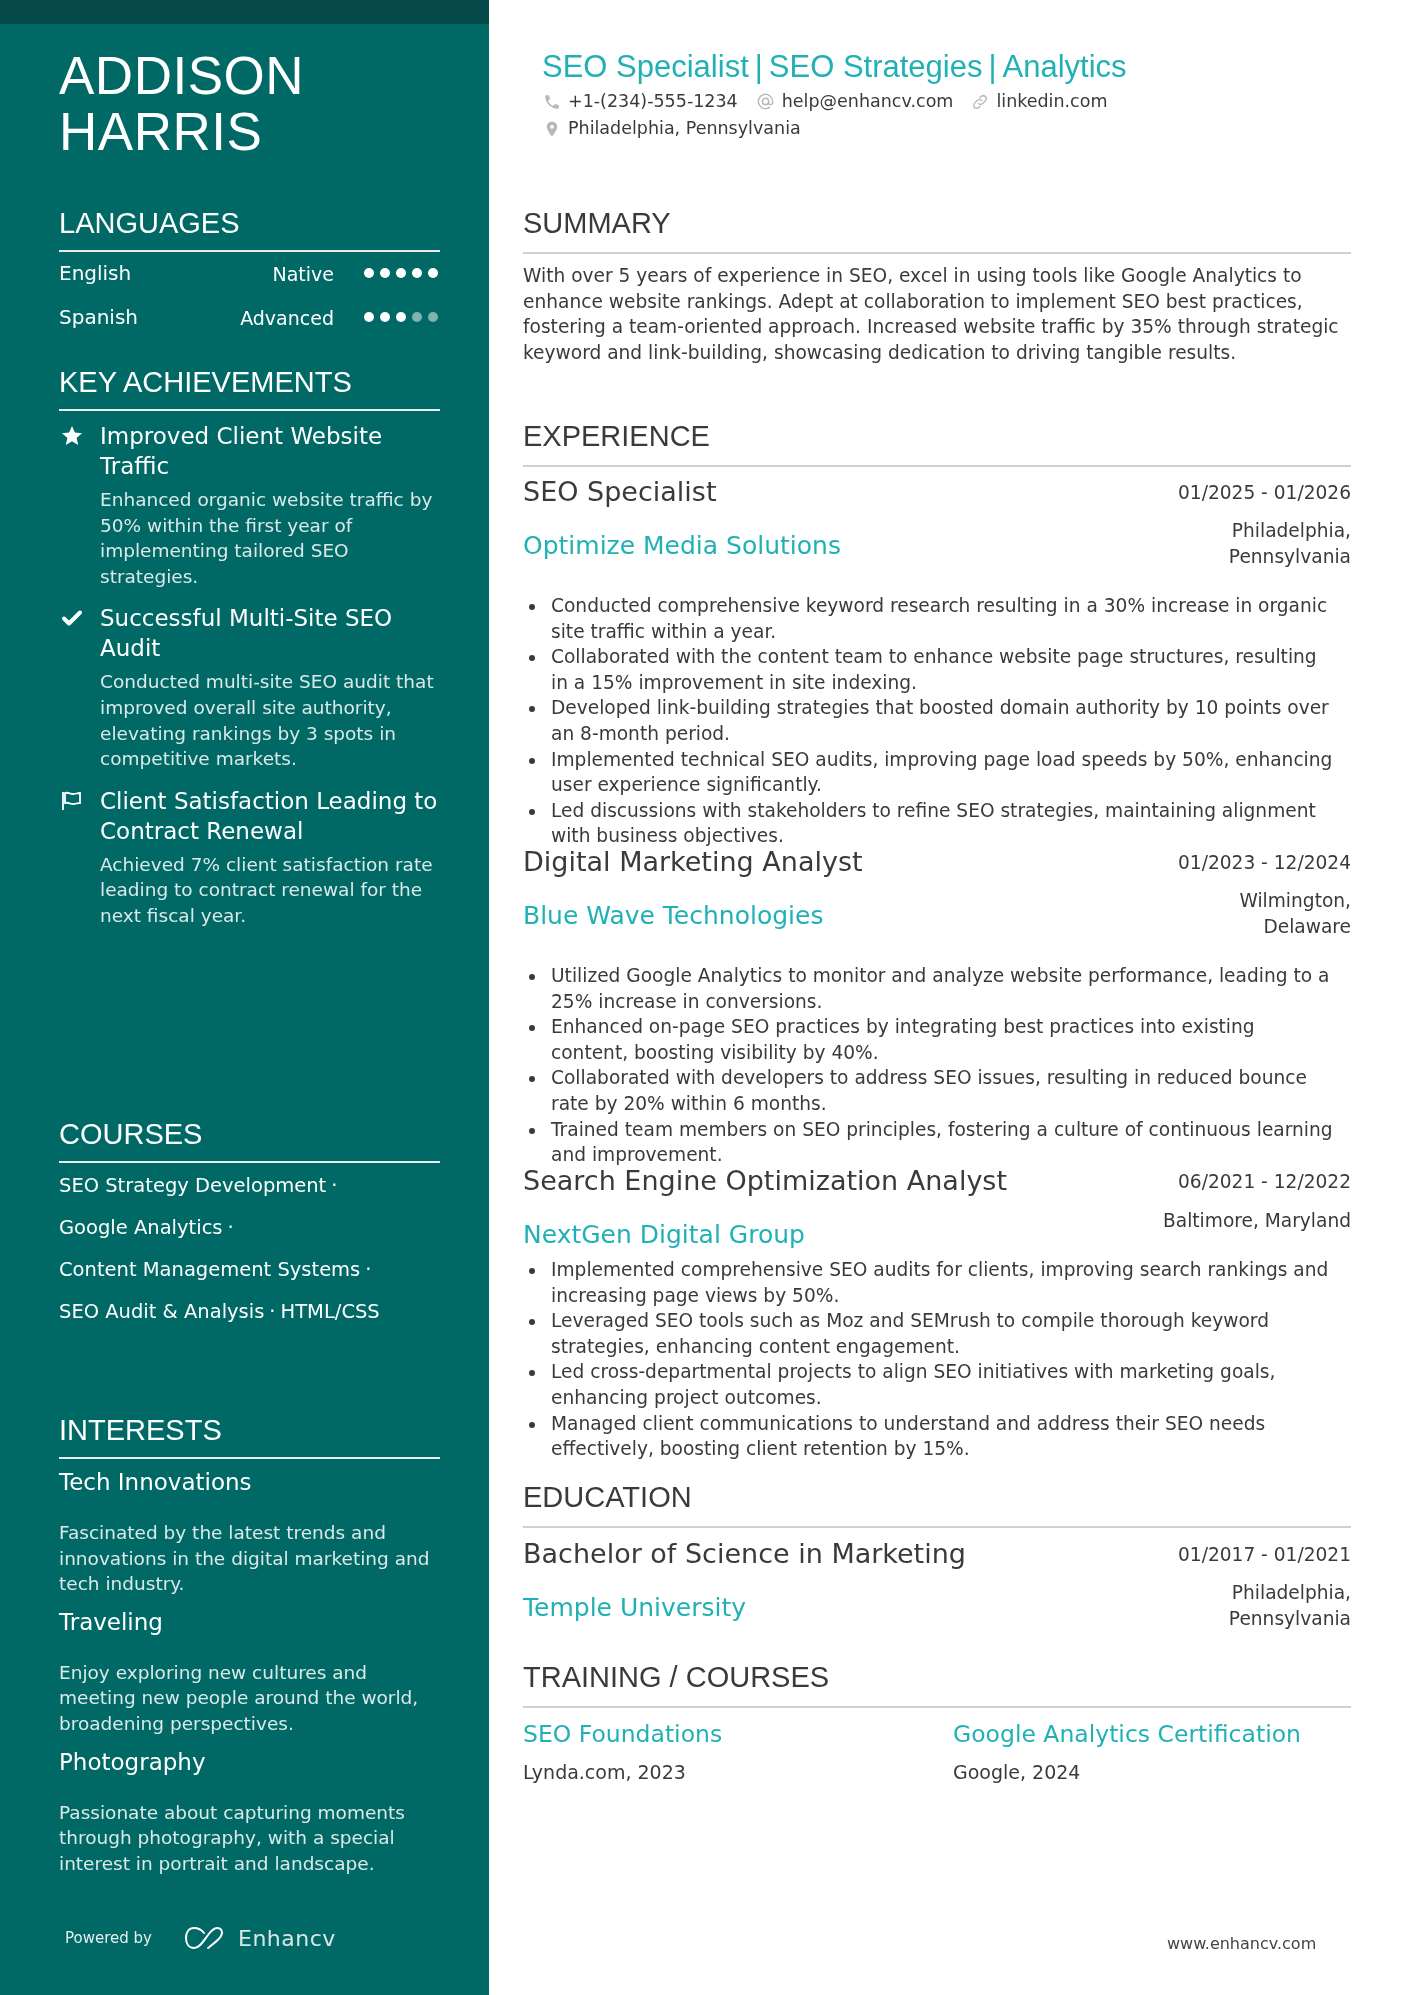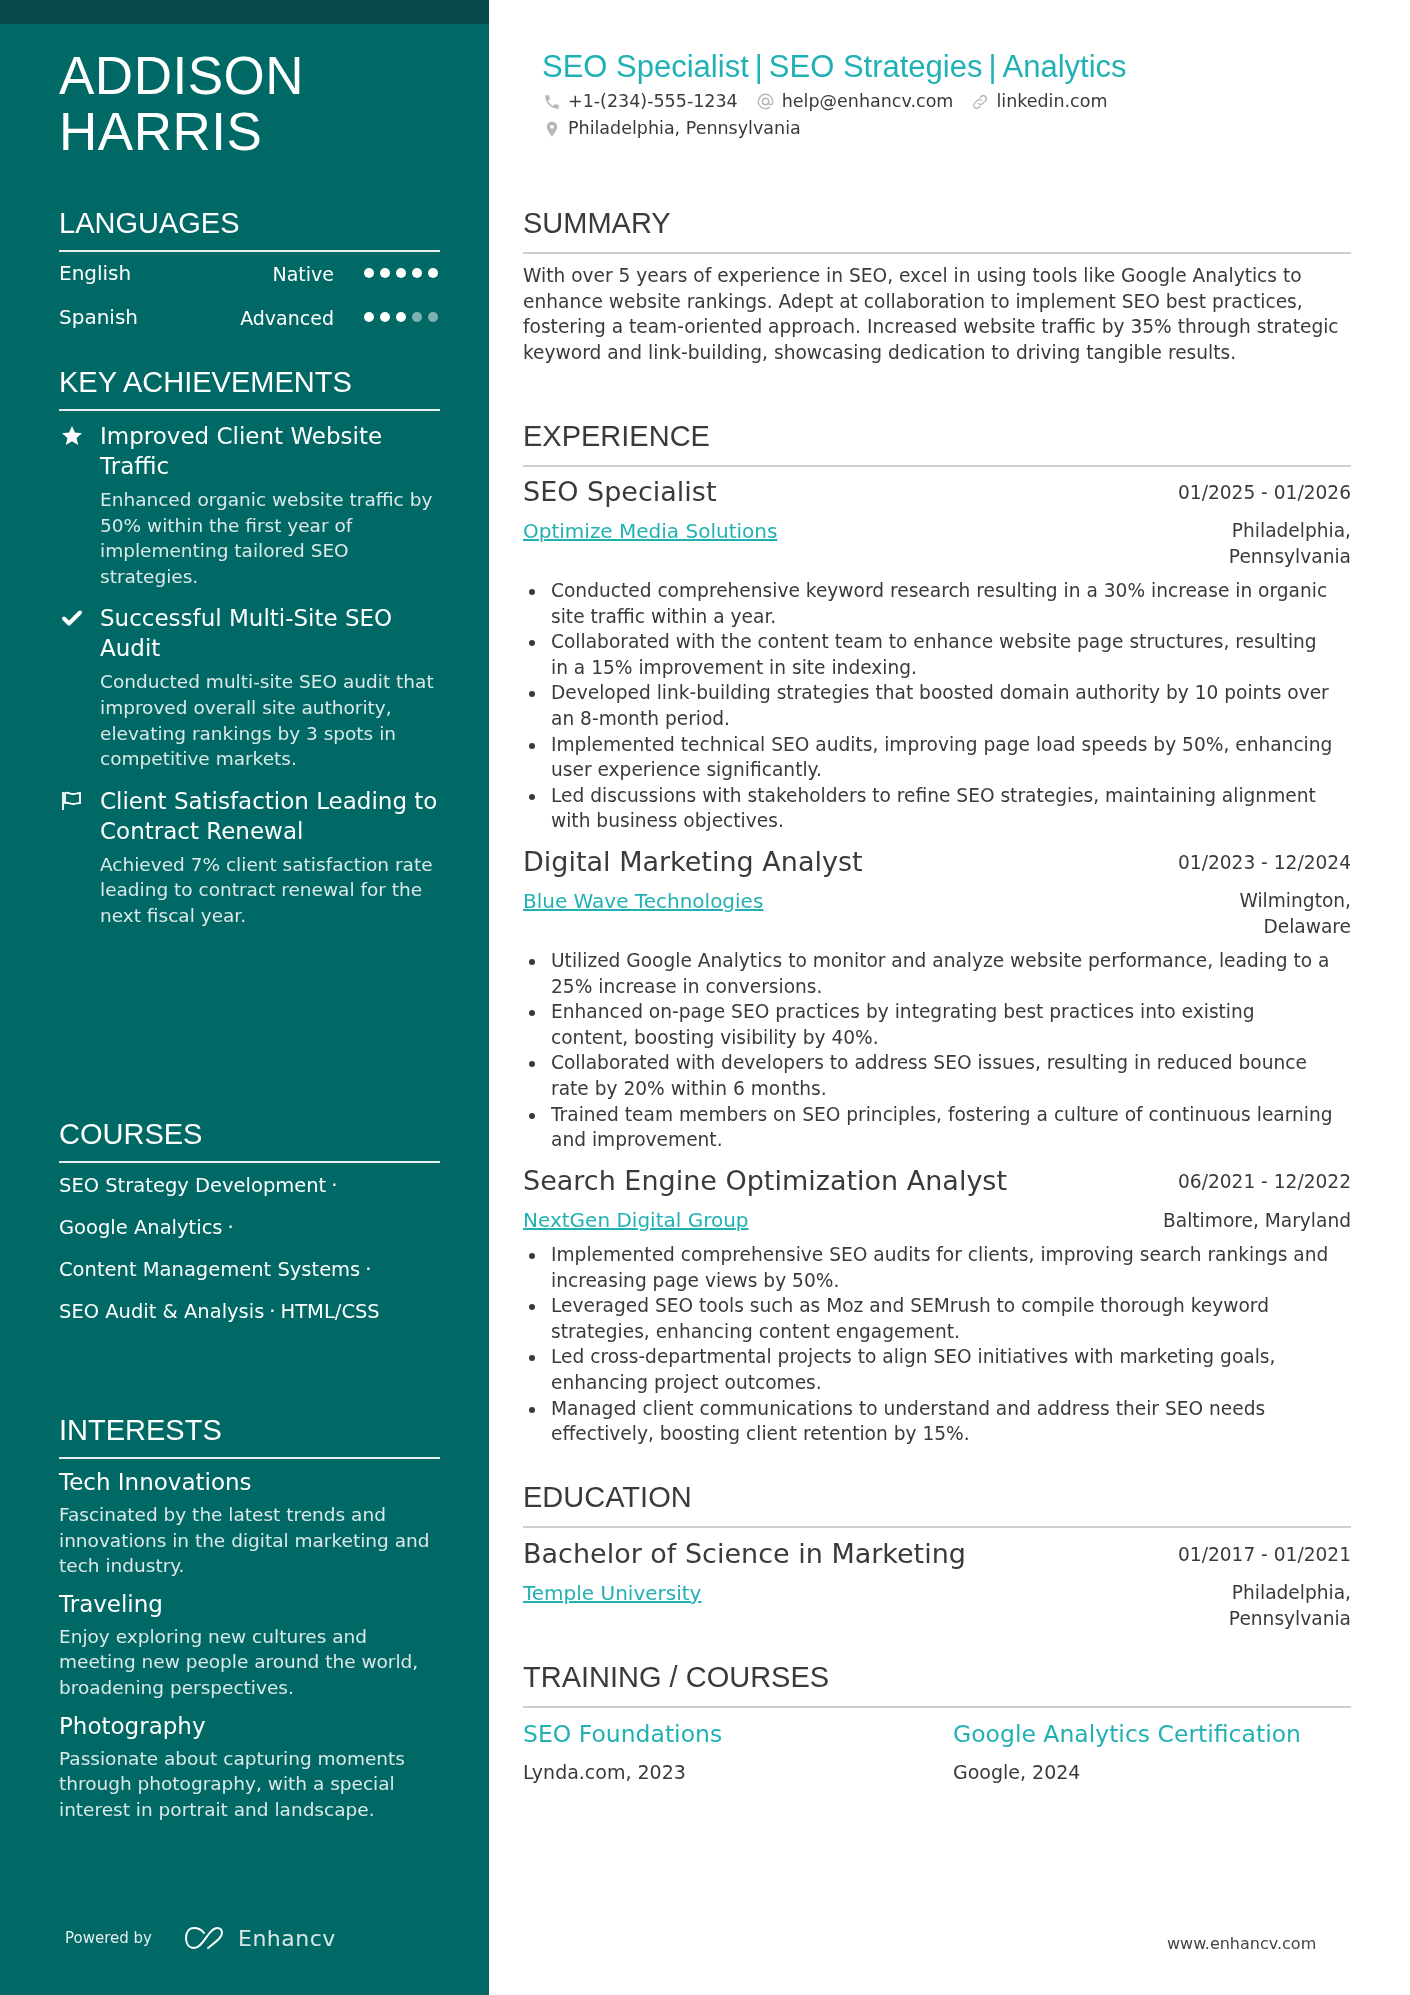--- a/index.html
+++ b/index.html
@@ -23,41 +23,41 @@
 
   .ach { position: relative; padding-left: 41px; margin-top: 9px; }
   .ach-icon { position: absolute; left: 0; top: 3px; width: 26px; height: 24px; }
   .ach-title { font-size: 23px; line-height: 30px; color: #ffffff; }
   .ach-desc { font-size: 18.5px; line-height: 25.6px; color: #dbe9e8; margin-top: 6px; }
 
   .skill-line { font-size: 19.5px; line-height: 26px; color: #ffffff; height: 42px; padding-top: 6px; white-space: nowrap; }
   .skill-sep { padding: 0 5px; }
 
   .int-title { font-size: 23px; line-height: 30px; color: #ffffff; margin-top: 10px; }
-  .int-desc { font-size: 18.5px; line-height: 25.6px; color: #dbe9e8; margin-top: 5px; }
+  .int-desc { font-size: 18.5px; line-height: 25.6px; color: #dbe9e8; margin-top: 23px; }
 
   .powered { position: absolute; left: 65px; top: 1929px; font-size: 15px; color: #e6efee; }
   .enh-logo { position: absolute; left: 184px; top: 1925px; display: flex; align-items: center; gap: 8px; }
   .enh-logo span { font-size: 22px; color: #d8e7e6; letter-spacing: 0.5px; }
   .headline { position: absolute; left: 542px; top: 48px; font-family: "Liberation Sans", sans-serif; font-size: 31px; line-height: 38px; color: #21b1b5; white-space: nowrap; }
   .headline .bar { color: #21b1b5; padding: 0 6px; }
   .contacts { position: absolute; left: 543px; top: 88px; font-size: 17.5px; line-height: 27px; color: #3a3a3a; }
   .c-row { display: flex; align-items: center; gap: 0; white-space: nowrap; }
   .c-item { display: inline-flex; align-items: center; margin-right: 18px; }
   .c-item svg { margin-right: 7px; }
 
   .m-heading { position: absolute; left: 523px; width: 828px; font-family: "Liberation Sans", sans-serif; font-size: 29px; line-height: 34px; color: #3a3a3a; }
   .m-heading .rule { position: absolute; left: 0; top: 46px; width: 828px; height: 2px; background: #cfcfcf; }
 
   .summary { position: absolute; left: 523px; top: 263px; width: 828px; font-size: 18.6px; line-height: 25.6px; color: #3a3a3a; }
 
   .job { position: absolute; left: 523px; width: 828px; }
   .job-title { font-size: 27px; line-height: 34px; color: #3a3a3a; }
   .job-date { position: absolute; right: 0; top: 6px; font-size: 18.6px; line-height: 24px; color: #3a3a3a; }
-  .job-company { font-size: 20px; line-height: 30px; color: #21b1b5; margin-top: 7px; text-decoration: underline; }
+  .job-company { font-size: 25px; line-height: 30px; color: #21b1b5; margin-top: 22px; }
   .job-loc { position: absolute; right: 0; font-size: 18.6px; line-height: 25.6px; color: #3a3a3a; text-align: right; }
   .bullets { list-style: none; margin-top: 9px; }
   .bullets li { position: relative; padding-left: 28px; font-size: 18.6px; line-height: 25.6px; color: #3a3a3a; padding-right: 18px; }
   .bullets li::before { content: ""; position: absolute; left: 6px; top: 11px; width: 6px; height: 6px; border-radius: 50%; background: #3a3a3a; }
 
   .course { position: absolute; }
   .course-title { font-size: 23.5px; line-height: 30px; color: #21b1b5; }
   .course-meta { font-size: 19px; line-height: 26px; color: #3a3a3a; margin-top: 10px; }
 
   .footer-url { position: absolute; left: 1167px; top: 1934px; font-size: 16px; color: #444; }

